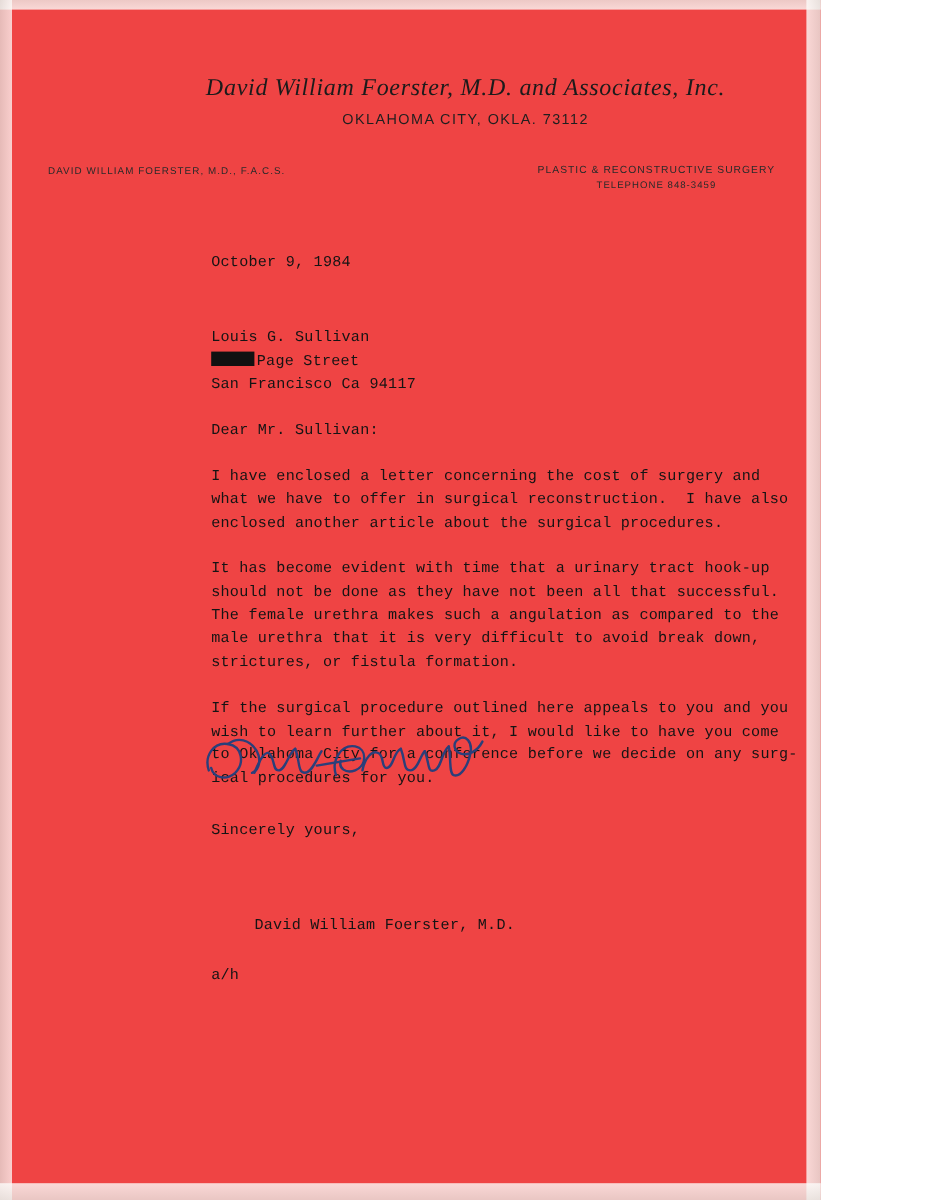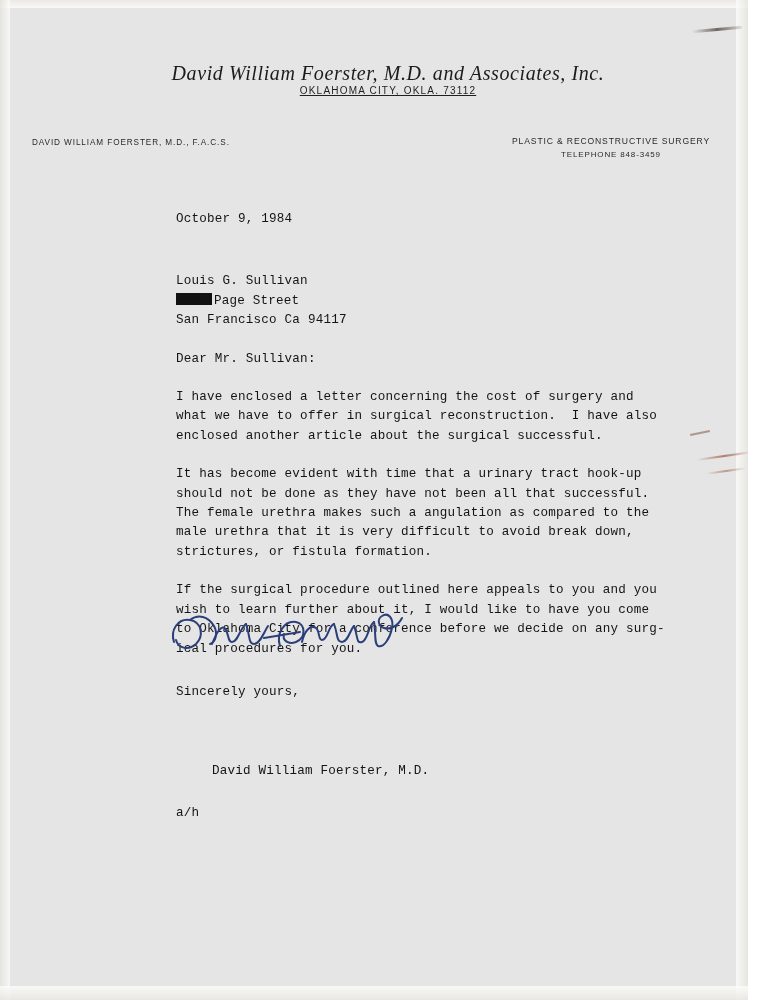--- a/index.html
+++ b/index.html
@@ -5,23 +5,23 @@
   html, body {
     margin: 0;
     padding: 0;
     background: #ffffff;
   }
   body {
     font-family: "Liberation Sans", sans-serif;
   }
   .page {
     position: relative;
-    width: 748px;
+    width: 684px;
     height: 1000px;
-    background: #e5e5e5;
+    background: #ef4444;
     overflow: hidden;
   }
   
   .edge-left {
     position: absolute;
     left: 0; top: 0;
     width: 10px; height: 1000px;
     background: linear-gradient(to right, #e3e2de, #fdfdfb);
     opacity: .75;
   }
@@ -62,29 +62,29 @@
     color: #1b1b1b;
     white-space: nowrap;
   }
   .addr-line1 {
     margin-top: 10px;
     font-size: 9.5px;
     letter-spacing: 1.1px;
     color: #262626;
   }
   .addr-line2 {
-    font-size: 10px;
+    margin-top: 7px;
+    font-size: 12px;
     letter-spacing: 1.2px;
     color: #1f1f1f;
-    text-decoration: underline;
   }
 
   .credential {
     position: absolute;
-    left: 32px;
+    left: 40px;
     top: 138px;
     font-size: 8.2px;
     letter-spacing: 0.9px;
     color: #2a2a2a;
   }
   .specialty {
     position: absolute;
     right: 38px;
     top: 136px;
     text-align: center;
@@ -213,21 +213,21 @@
     <span class="addressee">
       <span class="ln">Louis G. Sullivan</span>
       <span class="ln"><span class="redaction"></span><span>Page Street</span></span>
       <span class="ln">San Francisco Ca  94117</span>
     </span>
 
     <span class="blk salutation">Dear Mr. Sullivan:</span>
 
     <p class="para">I have enclosed a letter concerning the cost of surgery and
 what we have to offer in surgical reconstruction.  I have also
-enclosed another article about the surgical successful.</p>
+enclosed another article about the surgical procedures.</p>
     <p class="para">It has become evident with time that a urinary tract hook-up
 should not be done as they have not been all that successful.
 The female urethra makes such a angulation as compared to the
 male urethra that it is very difficult to avoid break down,
 strictures, or fistula formation.</p>
     <p class="para">If the surgical procedure outlined here appeals to you and you
 wish to learn further about it, I would like to have you come
 to Oklahoma City for a conference before we decide on any surg-
 ical procedures for you.</p>
 

